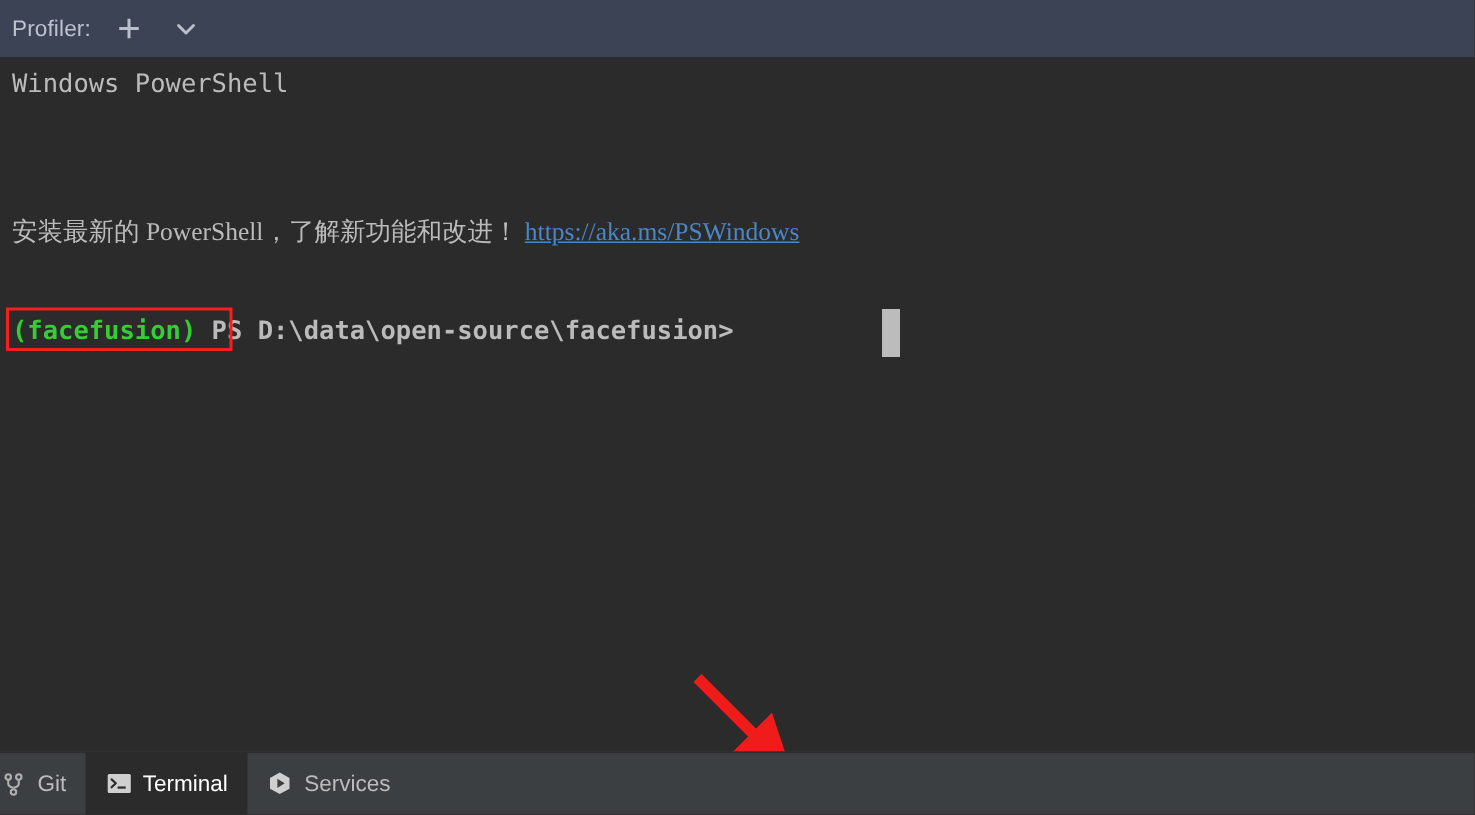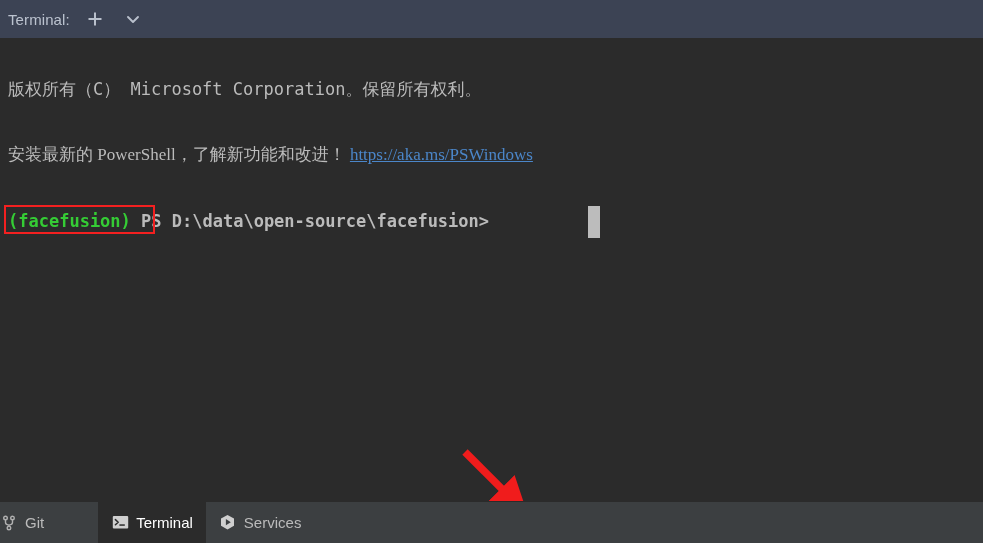--- a/index.html
+++ b/index.html
@@ -152,58 +152,57 @@
     height: 100%;
     box-sizing: border-box;
     color: #bbbbbb;
     font-size: 15px;
     gap: 7px;
   }
   .tw-btn.first { padding-left: 0; }
   .tw-btn.active {
     background: #2b2b2b;
     color: #ffffff;
-    margin-left: 41px;
   }
   .tw-icon {
     width: 18px;
     height: 18px;
     display: flex;
     align-items: center;
     justify-content: center;
     flex: 0 0 auto;
   }
   .tw-icon svg { display:block; }
   .tw-label { white-space: nowrap; }
 </style>
 </head>
 <body>
 
 <div class="term-header">
-  <span class="term-header-label">Terminal:</span>
+  <span class="term-header-label">Profiler:</span>
 
 
   <div class="hdr-btn">
     <svg width="16" height="16" viewBox="0 0 16 16" aria-hidden="true">
       <rect x="7" y="1.5" width="2" height="13" fill="#b9c0cc"></rect>
       <rect x="1.5" y="7" width="13" height="2" fill="#b9c0cc"></rect>
     </svg>
   </div>
 
   <div class="hdr-btn">
     <svg width="16" height="16" viewBox="0 0 16 16" aria-hidden="true">
       <path d="M3 6 L8 11 L13 6" stroke="#b9c0cc" stroke-width="1.9" fill="none" stroke-linecap="round" stroke-linejoin="round"></path>
     </svg>
   </div>
 </div>
 
 <div class="term-body">
 
-
-  <div class="tline l2">版权所有（C） Microsoft Corporation。保留所有权利。</div>
+  <div class="tline l1">Windows PowerShell</div>
+
 
   <div class="tline l3"><span>安装最新的 PowerShell，了解新功能和改进！ </span><a class="ps-link" href="#">https://aka.ms/PSWindows</a></div>
 
   <div class="tline l4"><span class="env-name">(facefusion)</span><span class="ps-prompt"> PS D:\data\open-source\facefusion&gt; </span></div>
 
   <div class="cursor-block"></div>
 </div>
 
 <div class="red-box"></div>
 

